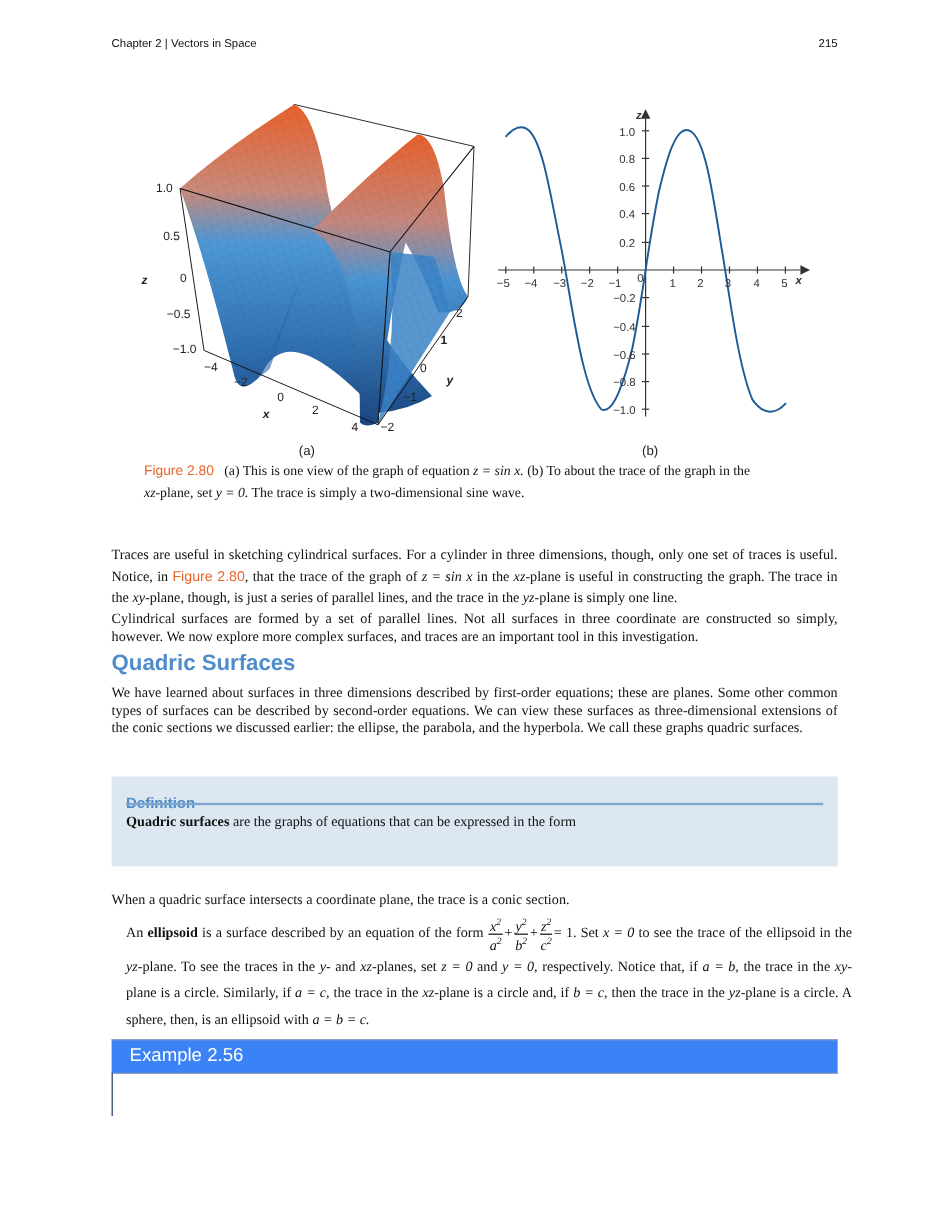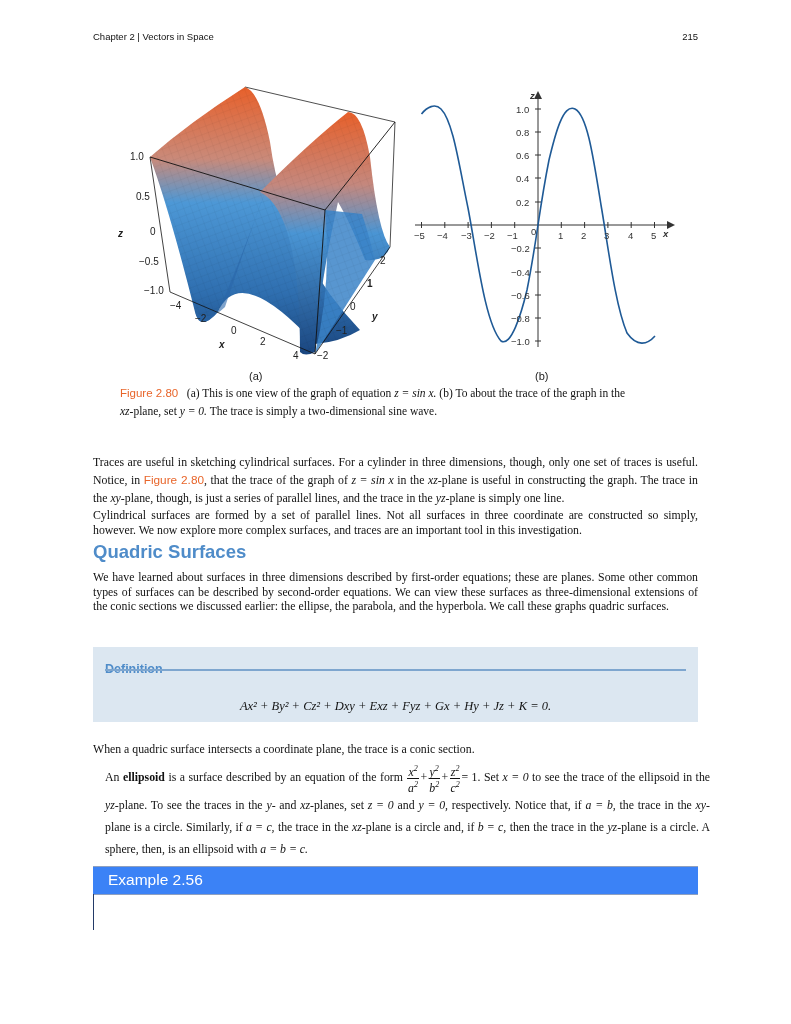--- a/index.html
+++ b/index.html
@@ -184,21 +184,24 @@
 
 <div class="para tight" style="top:508px;">Cylindrical surfaces are formed by a set of parallel lines. Not all surfaces in three coordinate are constructed so simply, however. We now explore more complex surfaces, and traces are an important tool in this investigation.</div>
 
 <div class="h2">Quadric Surfaces</div>
 
 <div class="para tight" style="top:570px;">We have learned about surfaces in three dimensions described by first-order equations; these are planes. Some other common types of surfaces can be described by second-order equations. We can view these surfaces as three-dimensional extensions of the conic sections we discussed earlier: the ellipse, the parabola, and the hyperbola. We call these graphs quadric surfaces.</div>
 
 <div class="def-box">
   <div class="def-title">Definition</div>
   <div class="def-rule"></div>
-  <div class="def-eq math">Ax² + By² + Cz² + Dxy + Exz + Fyz + Gx + Hy + Jz + K = 0.</div>
+  <div class="def-text">
+    <b>Quadric surfaces</b>
+    <span>are the graphs of equations that can be expressed in the form</span>
+  </div>
 </div>
 
 <div class="para" style="top:740px;">When a quadric surface intersects a coordinate plane, the trace is a conic section.</div>
 
 <div class="para" style="top:763px;line-height:22px;margin-left:12px;">
   <span>An</span>
   <b>ellipsoid</b>
   <span>is a surface described by an equation of the form</span>
   <span class="math">
     <span class="frac"><span class="num">x<sup>2</sup></span><span>a<sup>2</sup></span></span>+<span class="frac"><span class="num">y<sup>2</sup></span><span>b<sup>2</sup></span></span>+<span class="frac"><span class="num">z<sup>2</sup></span><span>c<sup>2</sup></span></span><span class="mrm">= 1.</span>

